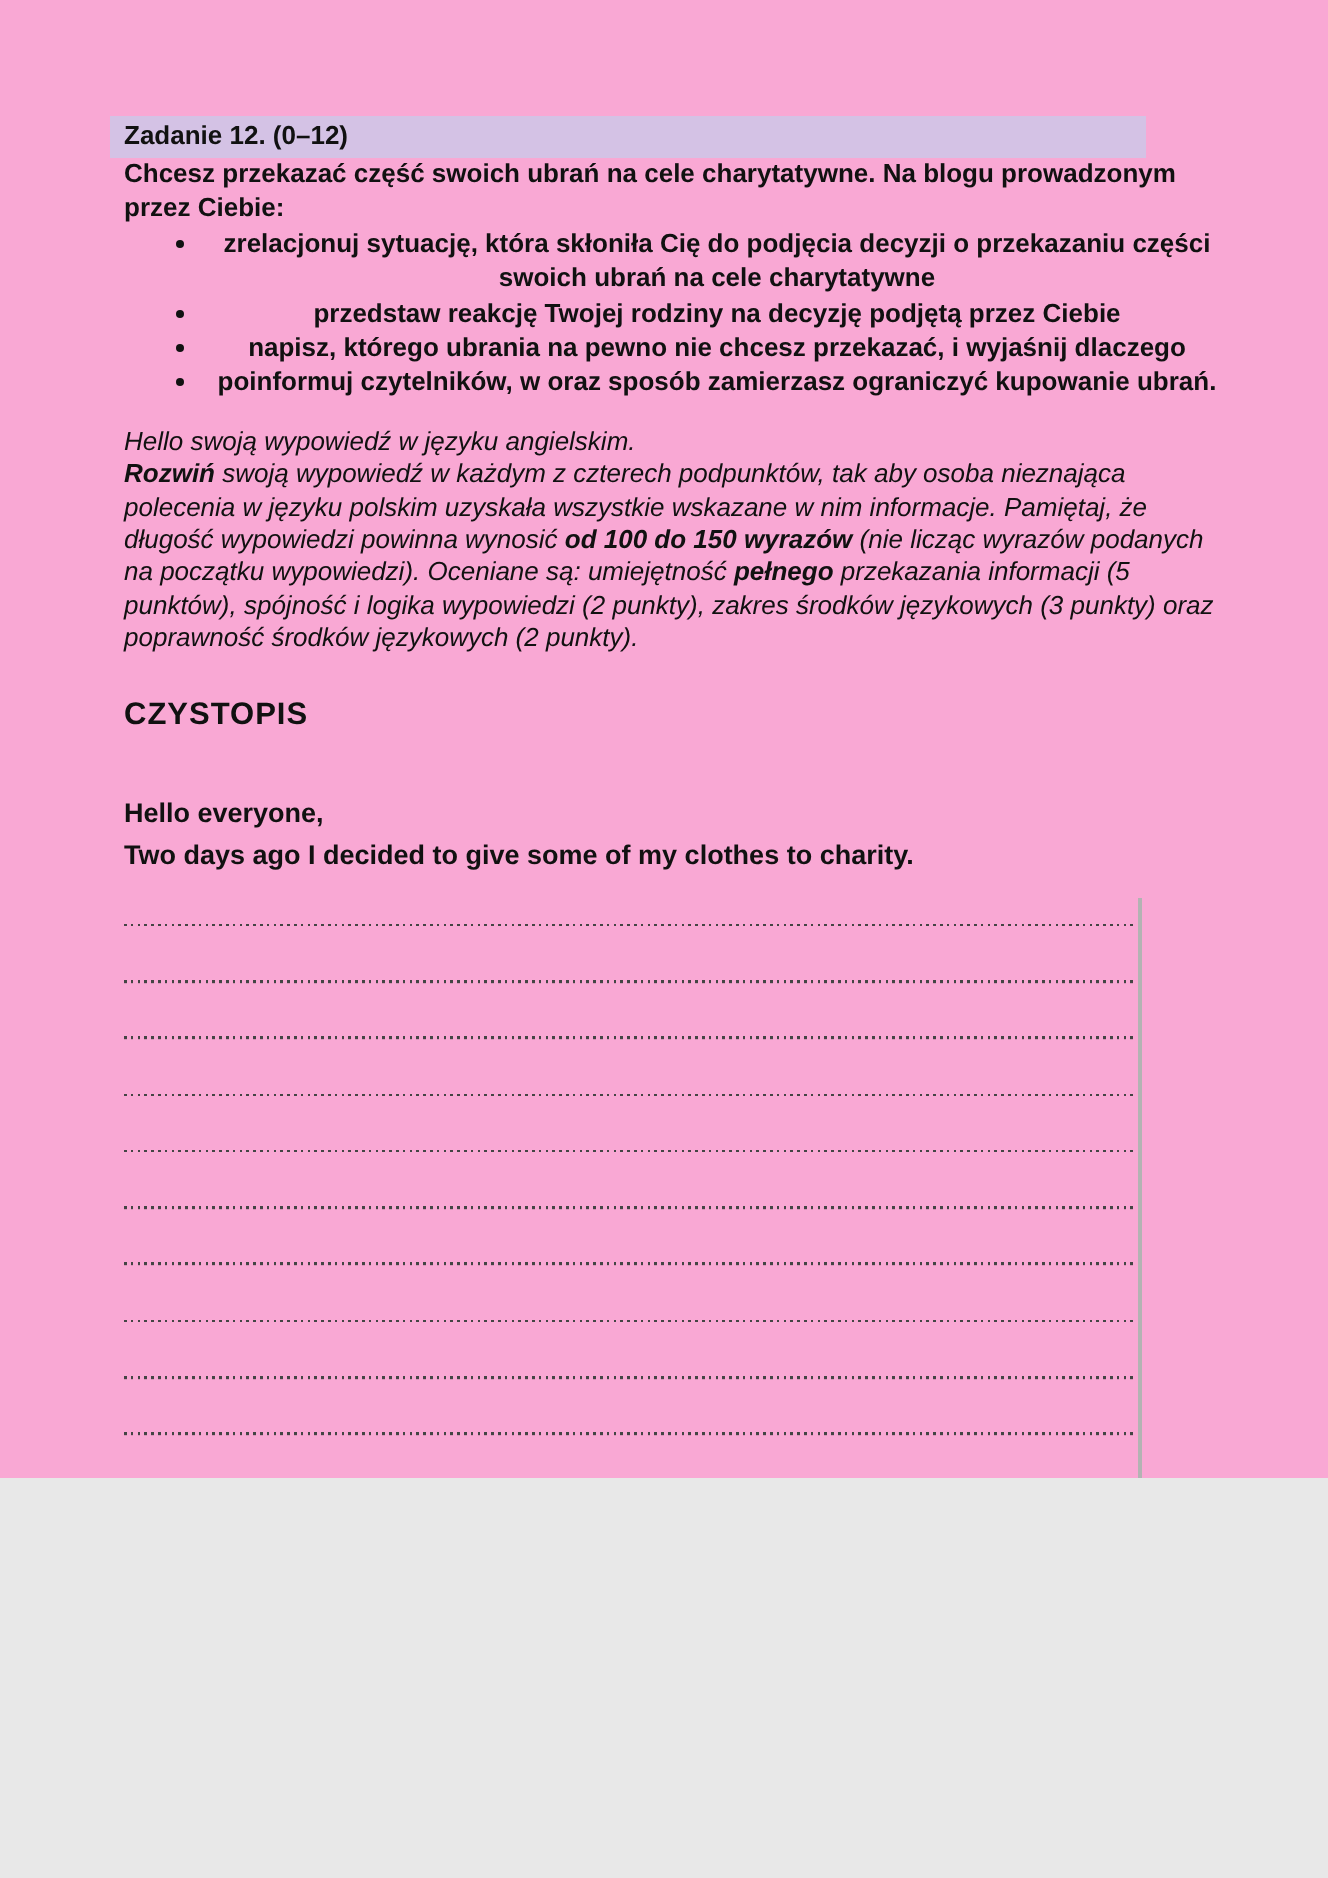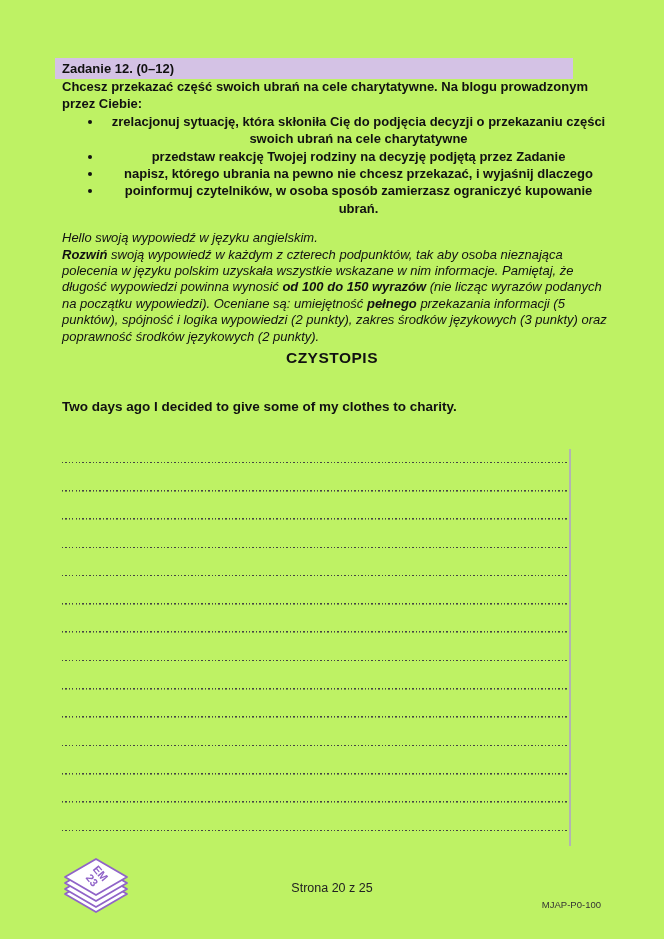--- a/index.html
+++ b/index.html
@@ -1,21 +1,21 @@
 <!DOCTYPE html>
 <html><head>
 <meta charset="utf-8">
 <style>
   html, body { margin: 0; padding: 0; background: #e8e8e8; }
   .page {
     position: relative;
     width: 664px;
-    height: 939px;
+    height: 739px;
     margin: 0 auto;
-    background: #bef264;
+    background: #f9a8d4;
     font-family: "Liberation Sans", sans-serif;
     color: #111;
     overflow: hidden;
   }
 
   
   .task-header-bar {
     position: absolute;
     left: 55px;
     top: 58px;
@@ -60,21 +60,20 @@
   .instructions .il1 { display: block; }
   .instructions .b { font-weight: bold; }
 
   
   .czystopis {
     position: absolute;
     left: 62px;
     top: 349px;
     width: 540px;
     margin: 0;
-    text-align: center;
     font-size: 15.5px;
     font-weight: bold;
     letter-spacing: 0.5px;
   }
   .opening {
     position: absolute;
     left: 62px;
     top: 396px;
     width: 540px;
     font-size: 13.5px;
@@ -137,33 +136,34 @@
 <div class="page">
 
   <div class="task-header-bar">
     <span class="task-header-text">Zadanie 12. (0–12)</span>
   </div>
 
   <div class="content">
     <p class="intro">Chcesz przekazać część swoich ubrań na cele charytatywne. Na blogu prowadzonym przez Ciebie:</p>
     <ul class="bullets" id="bullet-list">
         <li>zrelacjonuj sytuację, która skłoniła Cię do podjęcia decyzji o przekazaniu części swoich ubrań na cele charytatywne</li>
-        <li>przedstaw reakcję Twojej rodziny na decyzję podjętą przez Zadanie</li>
+        <li>przedstaw reakcję Twojej rodziny na decyzję podjętą przez Ciebie</li>
         <li>napisz, którego ubrania na pewno nie chcesz przekazać, i wyjaśnij dlaczego</li>
-        <li>poinformuj czytelników, w osoba sposób zamierzasz ograniczyć kupowanie ubrań.</li>
+        <li>poinformuj czytelników, w oraz sposób zamierzasz ograniczyć kupowanie ubrań.</li>
       </ul>
     <div class="instructions">
       <span class="il1">Hello swoją wypowiedź w języku angielskim.</span>
       <span id="instruction-runs"><span class="b">Rozwiń</span><span> swoją wypowiedź w każdym z czterech podpunktów, tak aby osoba nieznająca polecenia w języku polskim uzyskała wszystkie wskazane w nim informacje. Pamiętaj, że długość wypowiedzi powinna wynosić </span><span class="b">od 100 do 150 wyrazów</span><span> (nie licząc wyrazów podanych na początku wypowiedzi). Oceniane są: umiejętność </span><span class="b">pełnego</span><span> przekazania informacji (5 punktów), spójność i logika wypowiedzi (2 punkty), zakres środków językowych (3 punkty) oraz poprawność środków językowych (2 punkty).</span></span>
     </div>
   </div>
 
   <h2 class="czystopis">CZYSTOPIS</h2>
 
   <div class="opening">
+    <div>Hello everyone,</div>
     <div>Two days ago I decided to give some of my clothes to charity.</div>
   </div>
 
   <div class="writing-area" id="writing-area">
       <div class="dotline"></div>
       <div class="dotline"></div>
       <div class="dotline"></div>
       <div class="dotline"></div>
       <div class="dotline"></div>
       <div class="dotline"></div>

